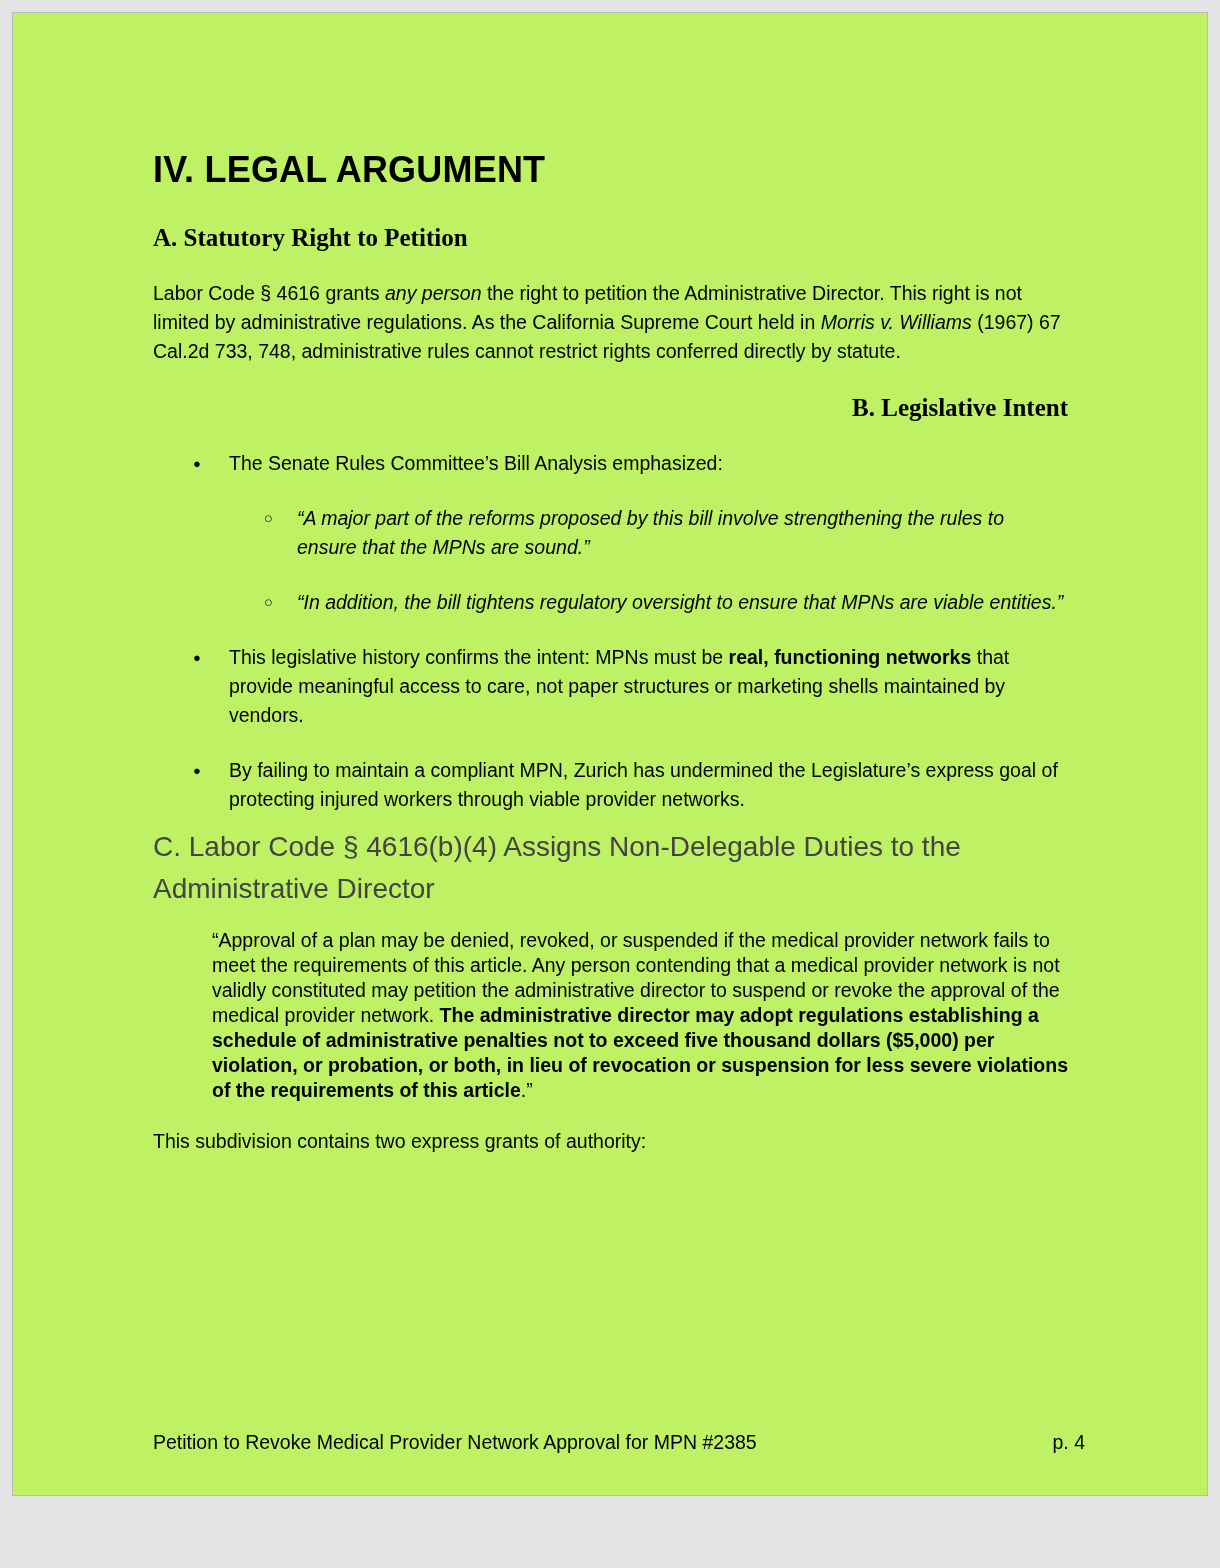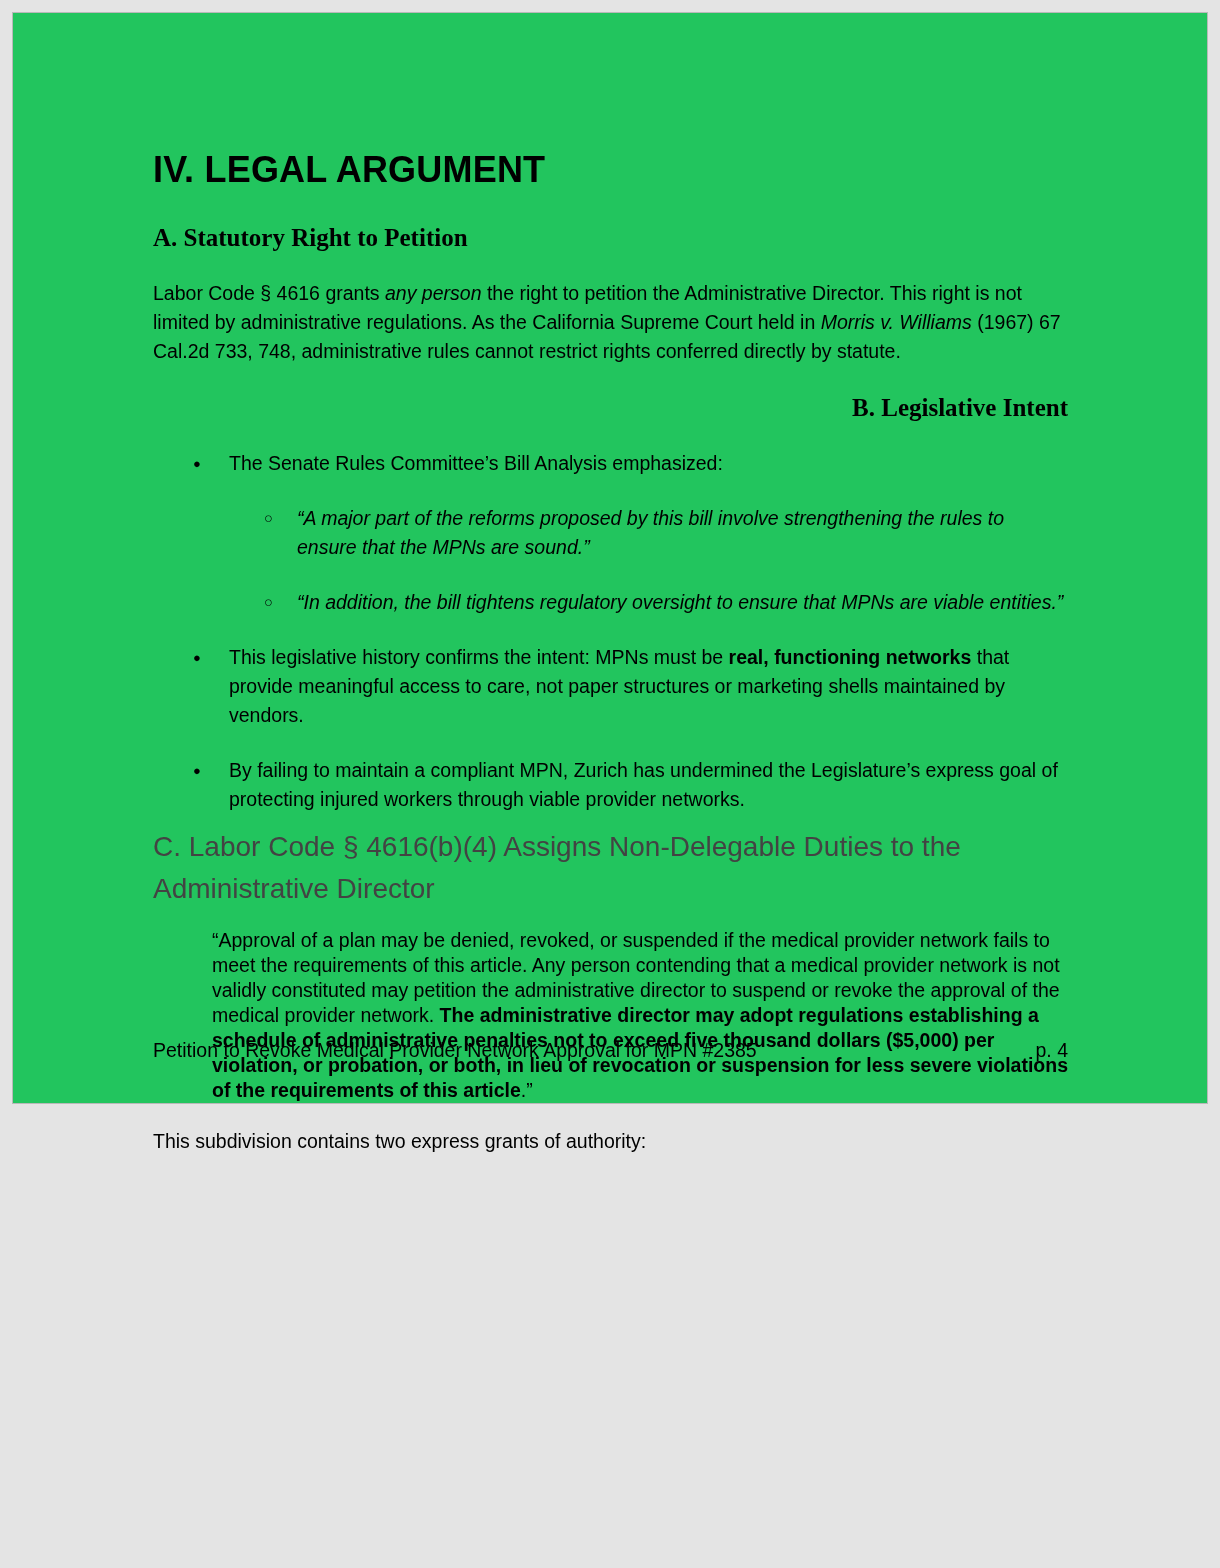--- a/index.html
+++ b/index.html
@@ -10,22 +10,22 @@
     background: #e4e4e4;
     font-family: "Liberation Sans", sans-serif;
     color: #000;
     overflow: hidden;
   }
   .page {
     position: absolute;
     left: 12px;
     top: 12px;
     width: 1196px;
-    height: 1092px;
-    background: #22c55e;
+    height: 1484px;
+    background: #bef264;
     border: 1px solid #b9b9b9;
     box-sizing: border-box;
   }
   .content {
     padding: 136px 139px 0 140px;
   }
   .doc-h1 {
     font-size: 36px;
     font-weight: 700;
     line-height: 42px;
@@ -76,21 +76,21 @@
   .quote-block {
     font-size: 19.5px;
     line-height: 25px;
     margin: 0 0 24px 59px;
   }
   .b { font-weight: 700; }
   .i { font-style: italic; }
   .footer {
     position: absolute;
     left: 140px;
-    right: 139px;
+    right: 122px;
     bottom: 38px;
     display: flex;
     justify-content: space-between;
     font-size: 19.5px;
     line-height: 29px;
   }
 </style>
 </head>
 <body>
 

